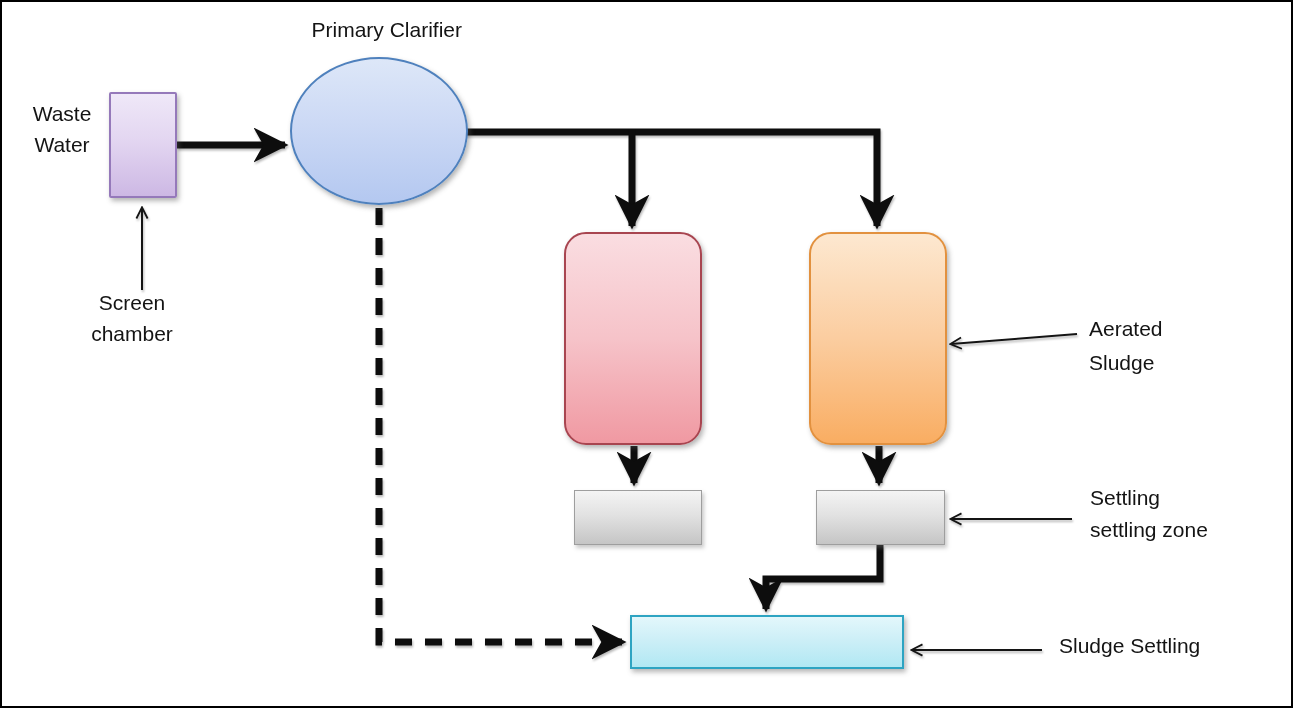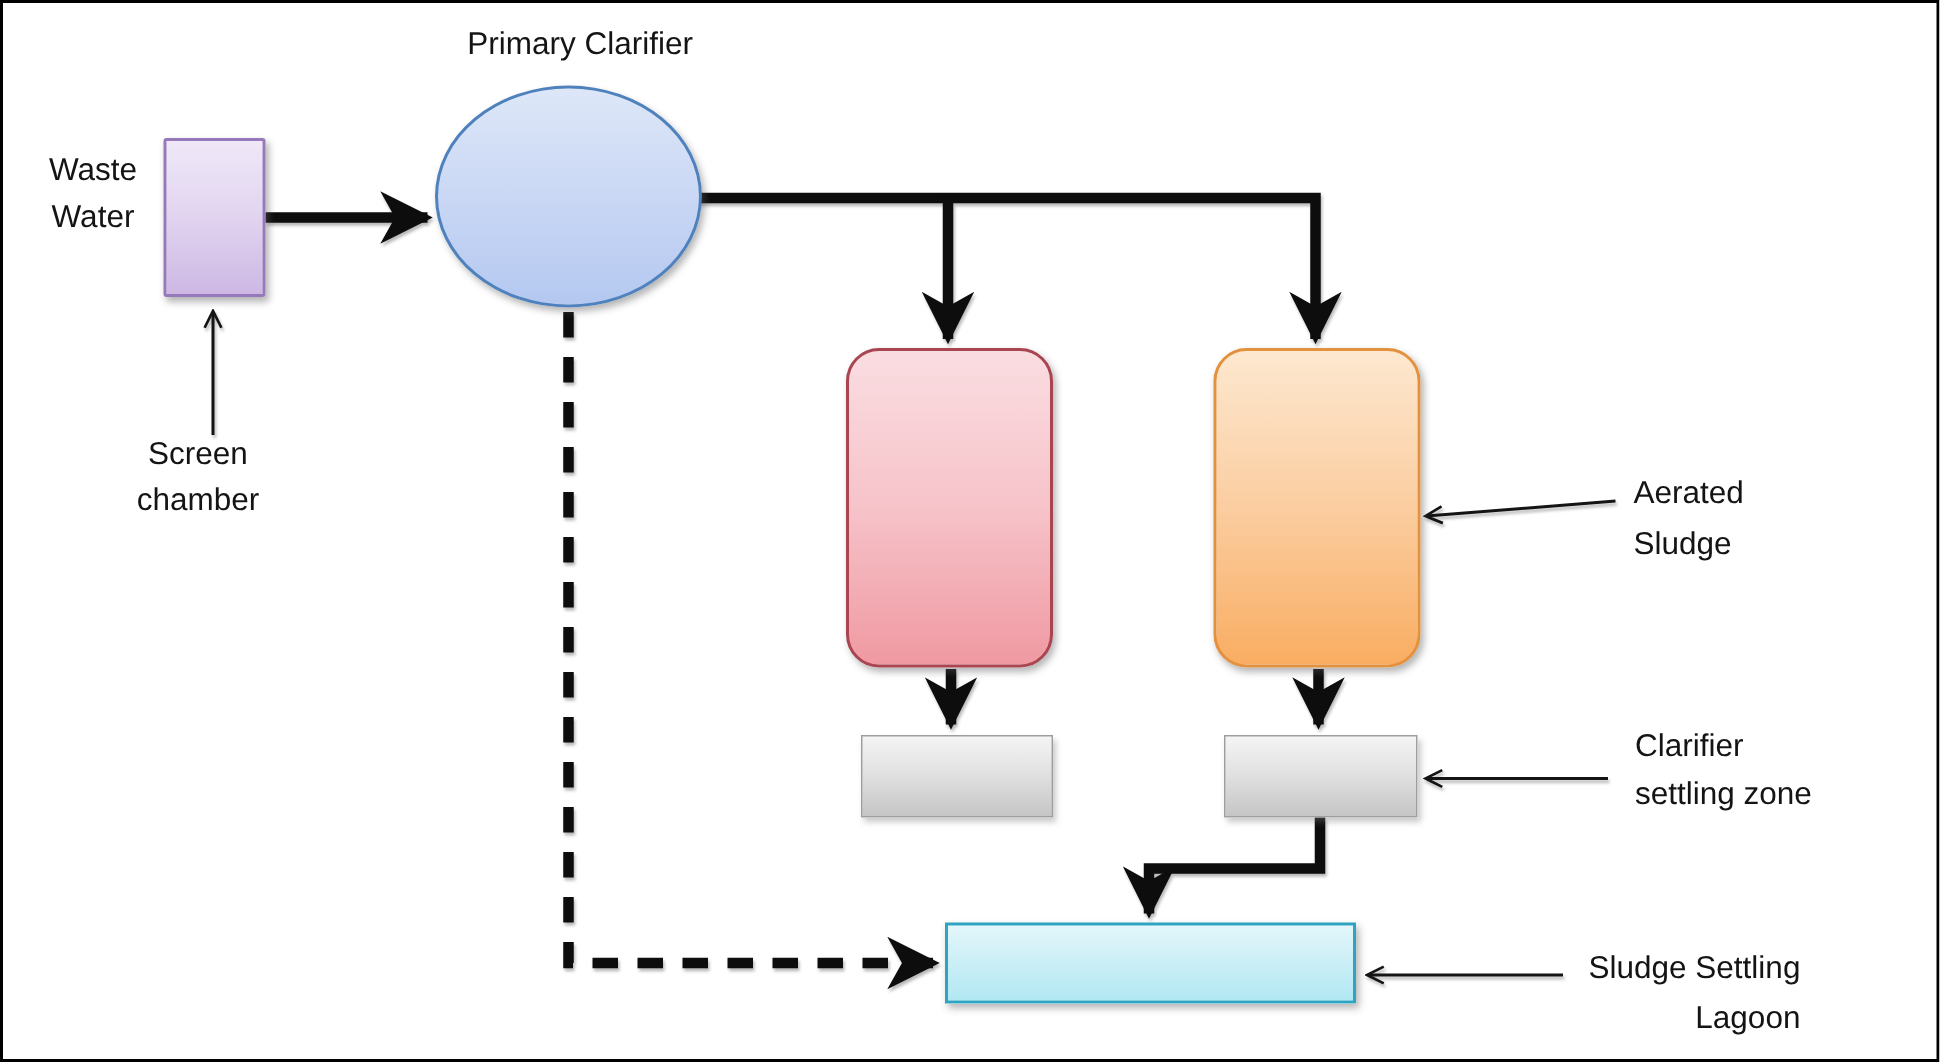--- a/index.html
+++ b/index.html
@@ -144,22 +144,21 @@
     <span class="line">Screen</span>
     <span class="line">chamber</span>
   </div>
 
   <div class="label label-aerated">
     <span class="line">Aerated</span>
     <span class="line">Sludge</span>
   </div>
 
   <div class="label label-quiescent">
-    <span class="line">Clarifier</span>
+    <span class="line">Settling</span>
     <span class="line">settling zone</span>
   </div>
 
   <div class="label label-sludge">
     <span class="line">Sludge Settling</span>
-    <span class="line">Lagoon</span>
   </div>
 
 </div>
 
 </body></html>

